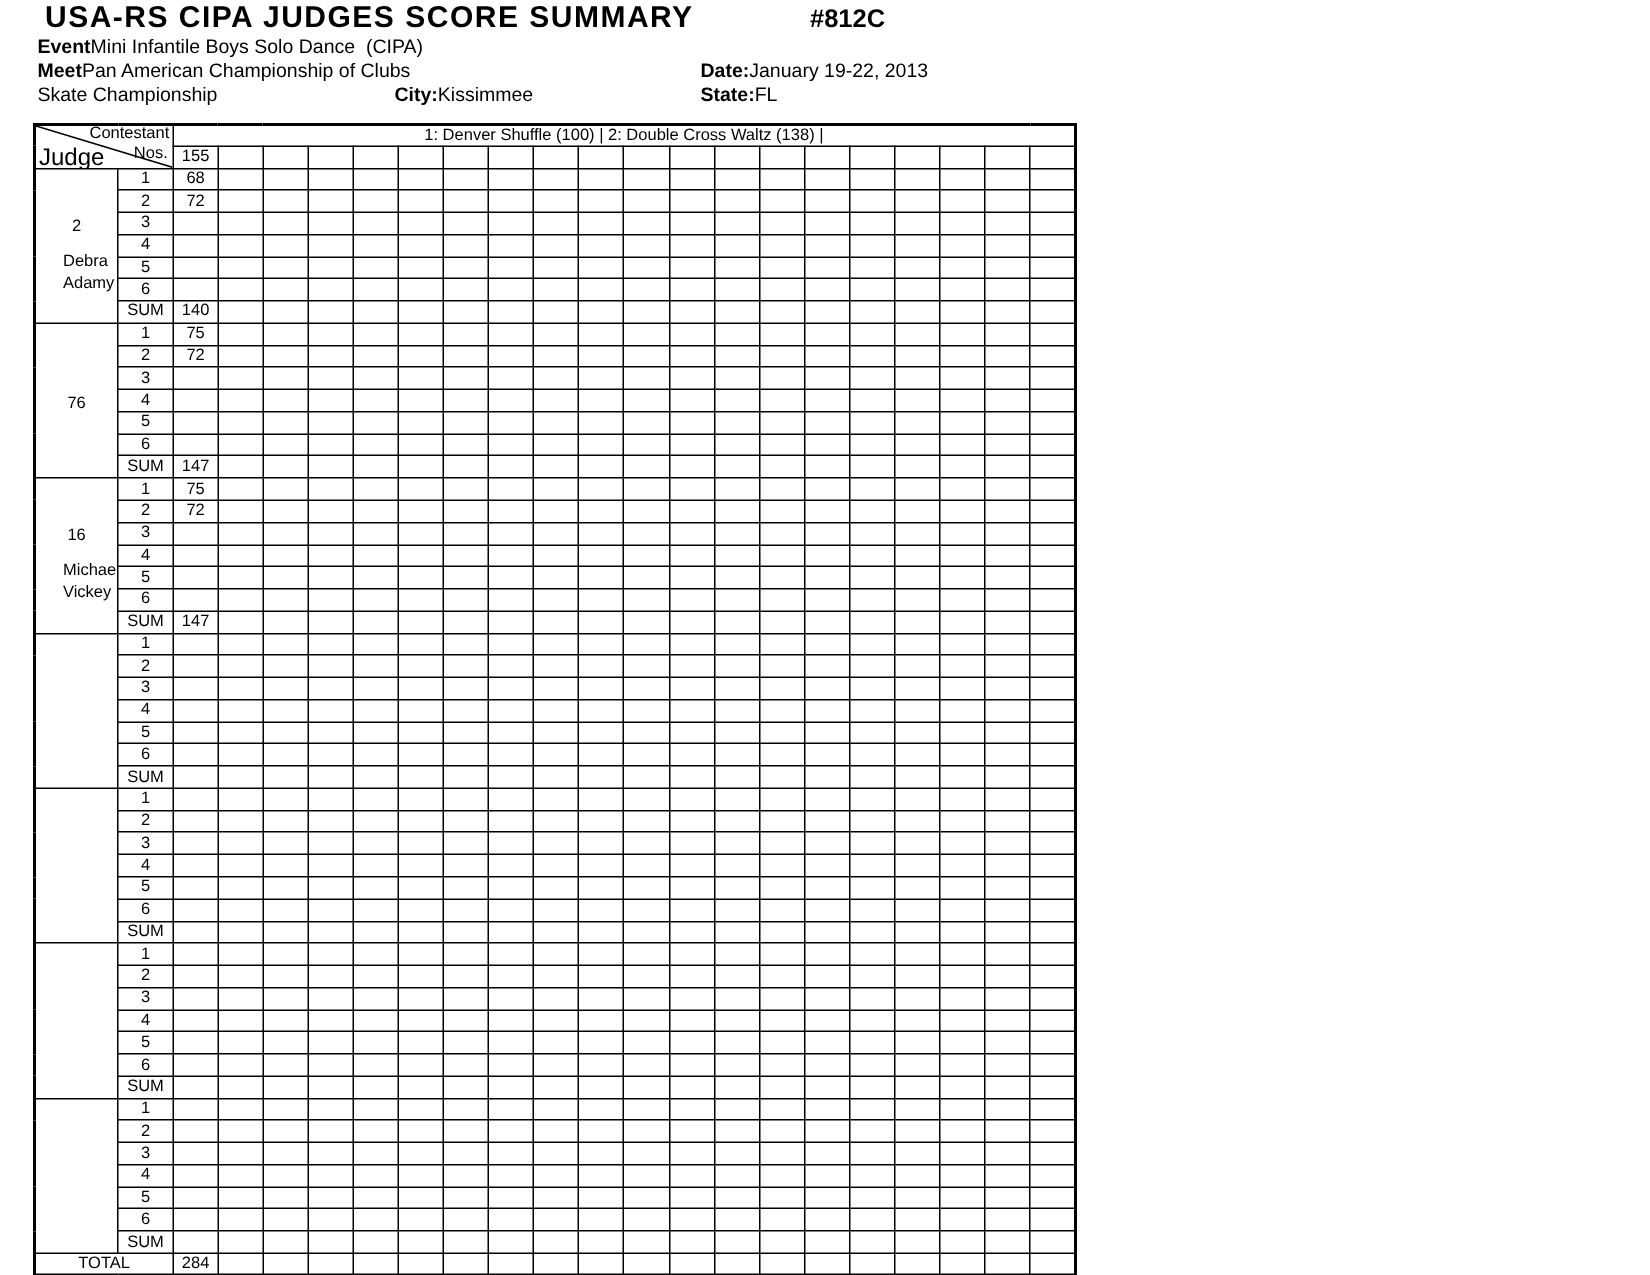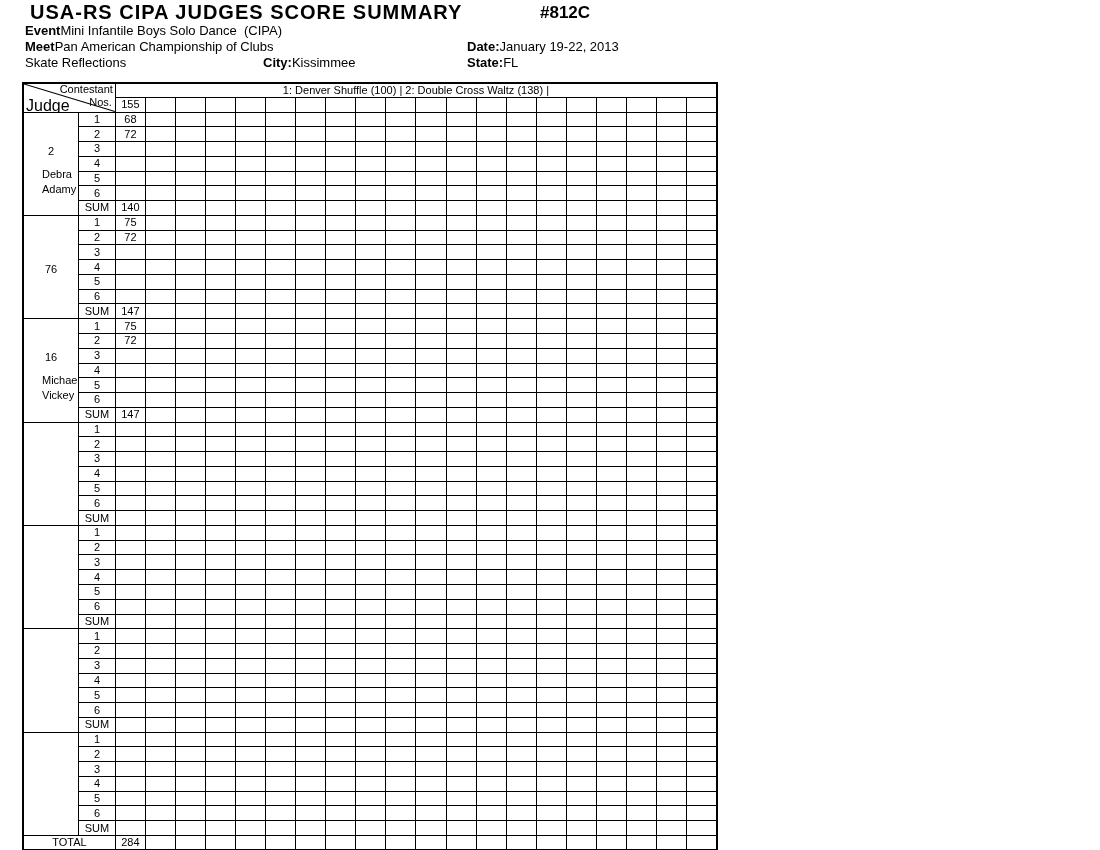--- a/index.html
+++ b/index.html
@@ -47,21 +47,21 @@
 <div>
   <div class="abs title">USA-RS CIPA JUDGES SCORE SUMMARY</div>
   <div class="abs docnum">#812C</div>
 
   <div class="abs hl" style="left:25px;top:24px"><span class="b">Event</span><span>Mini Infantile Boys Solo Dance  (CIPA)</span></div>
 
   <div class="abs hl" style="left:25px;top:40px"><span class="b">Meet</span><span>Pan American Championship of Clubs</span></div>
 
   <div class="abs hl" style="left:467px;top:40px"><span class="b">Date:</span><span>January 19-22, 2013</span></div>
 
-  <div class="abs hl" style="left:25px;top:56px">Skate Reflections</div>
+  <div class="abs hl" style="left:25px;top:56px">Skate Championship</div>
 
   <div class="abs hl" style="left:263px;top:56px"><span class="b">City:</span><span>Kissimmee</span></div>
 
   <div class="abs hl" style="left:467px;top:56px"><span class="b">State:</span><span>FL</span></div>
 
   <table id="score-table">
       <colgroup>
         <col style="width:47px">
         <col style="width:31px">
         <col style="width:25.4px">

